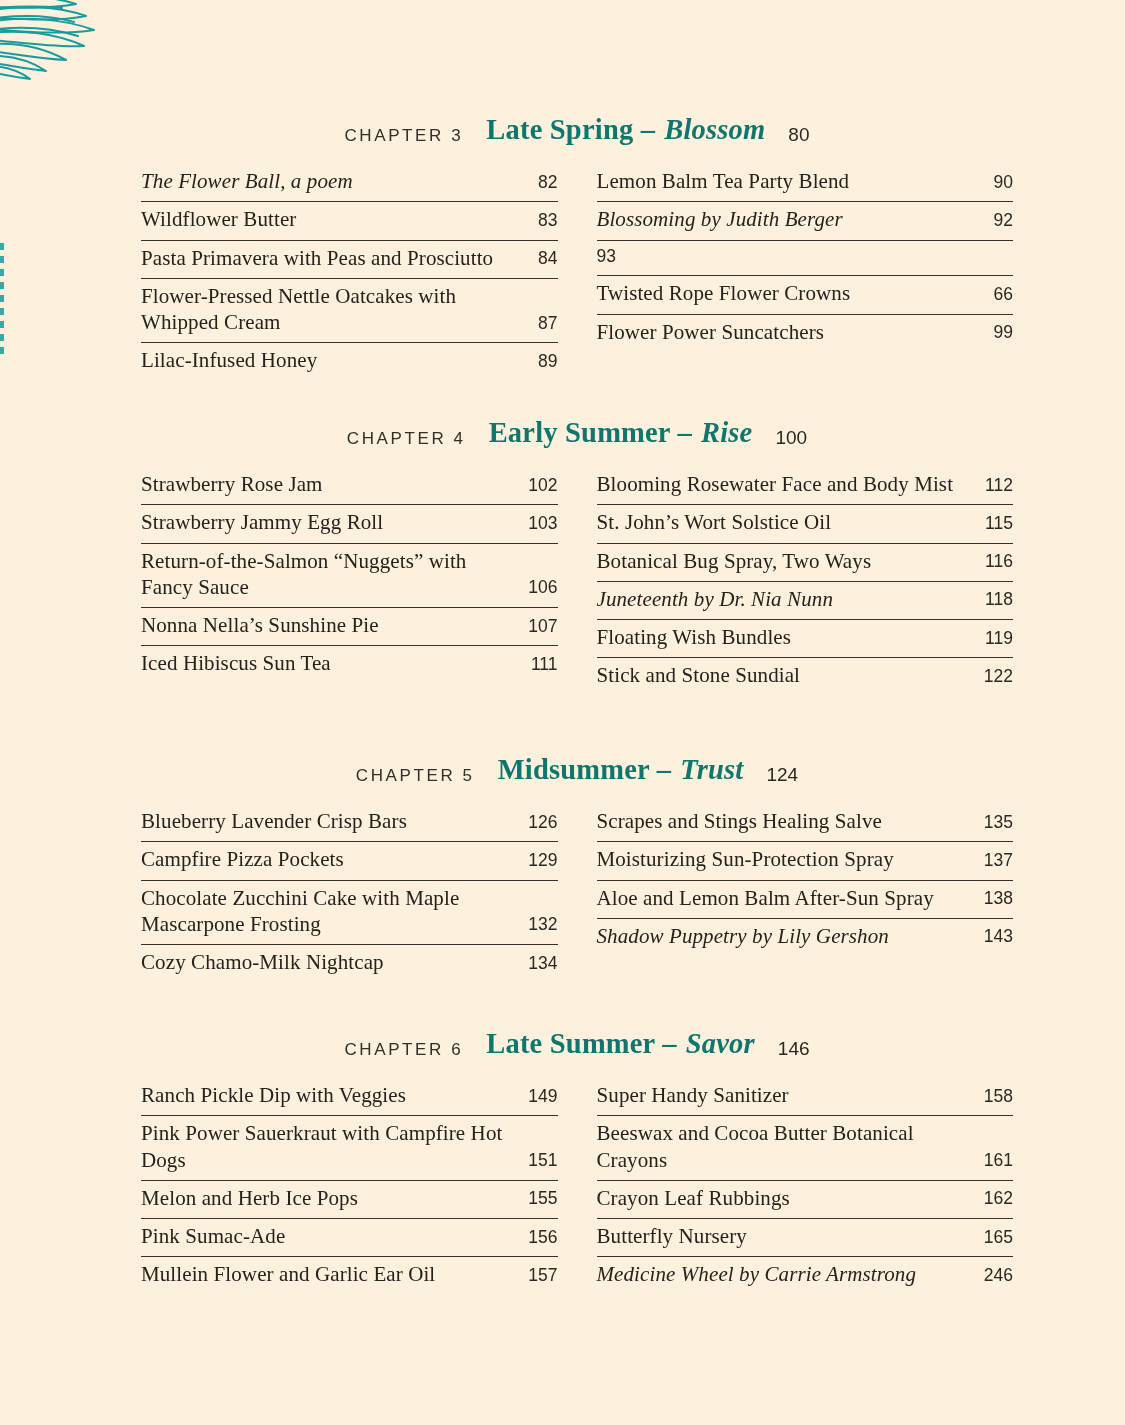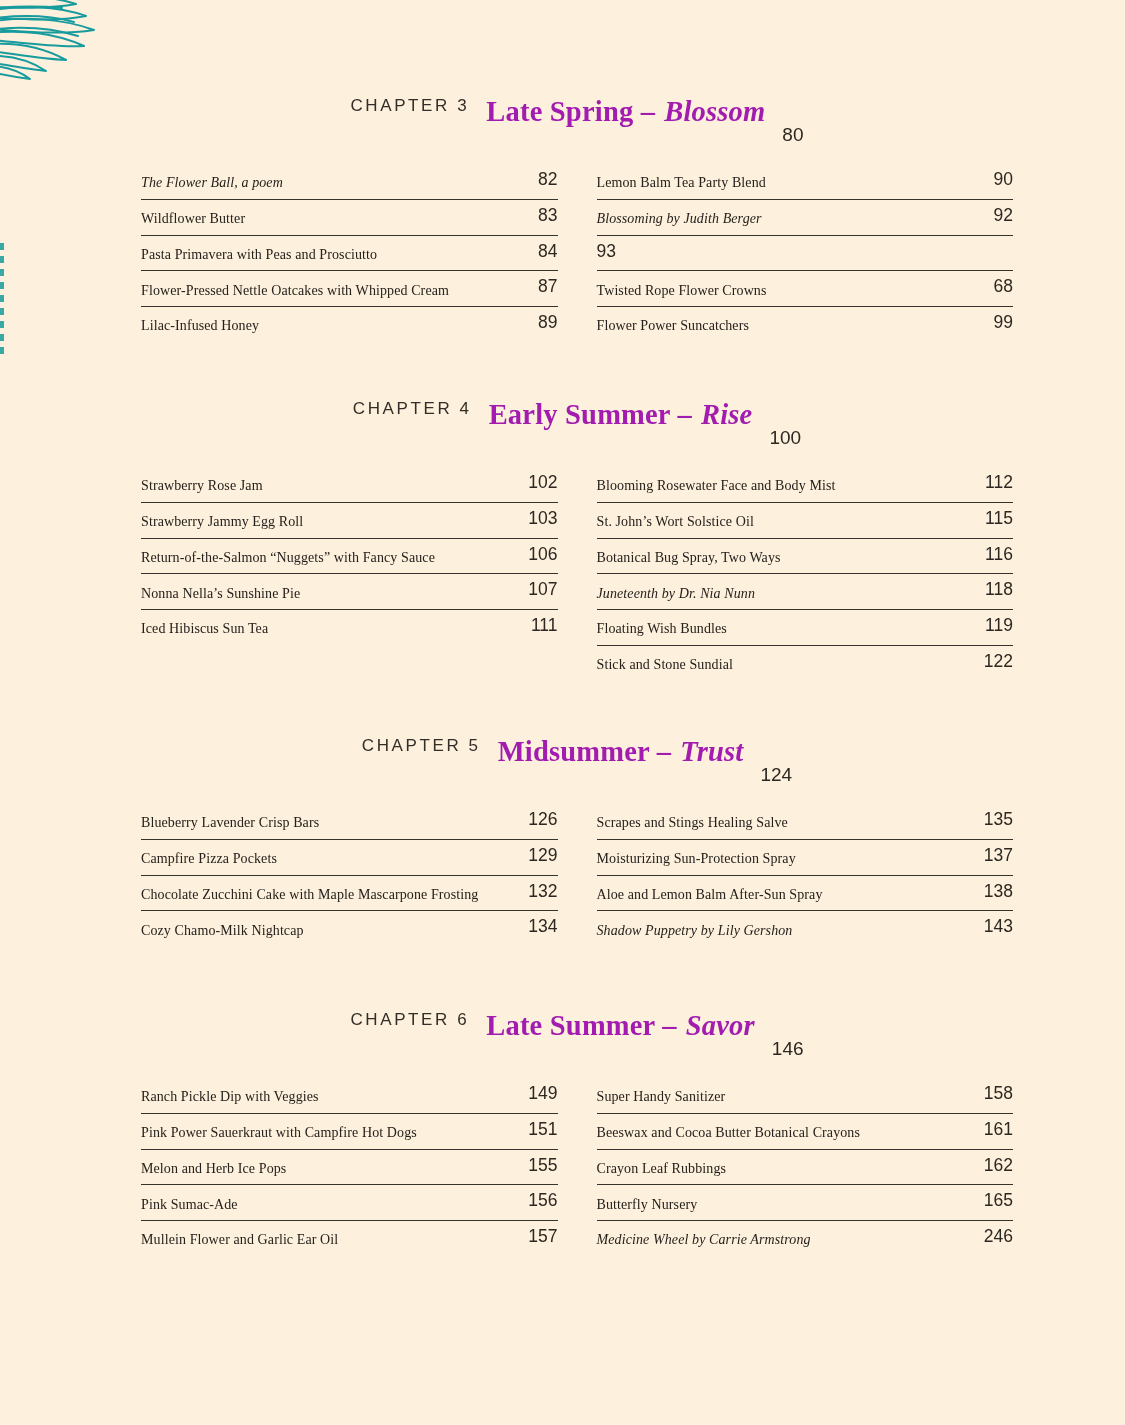--- a/index.html
+++ b/index.html
@@ -11,43 +11,43 @@
   .wing{position:absolute;top:-4px;left:-10px;pointer-events:none;}
   .edge-marks{
     position:absolute;left:0;top:243px;width:4px;height:116px;
     background:repeating-linear-gradient(to bottom,#179b9d 0 7px,transparent 7px 13px);
     opacity:.85;
   }
   .chapter{position:absolute;left:0;width:100%;}
   .s0{top:96px}.s1{top:399px}.s2{top:736px}.s3{top:1010px}
   .chap-head{
     position:relative;left:141px;width:872px;
-    display:flex;justify-content:center;align-items:flex-start;gap:17px;
+    display:flex;justify-content:center;align-items:flex-end;gap:23px;
   }
   .chap-label{
     font-family:"Liberation Sans",sans-serif;font-size:17px;
     letter-spacing:2.6px;color:#332e28;white-space:nowrap;
   }
   .chap-title{
     font-size:28.5px;font-weight:bold;letter-spacing:.2px;
-    display:flex;gap:9px;white-space:nowrap;color:#a21caf;
+    display:flex;gap:9px;white-space:nowrap;color:#0f766e;
   }
   .chap-title i{font-style:italic;}
   .chap-page{font-family:"Liberation Sans",sans-serif;font-size:19px;color:#2c2721;margin-top:28px;}
   .cols{
     position:relative;left:141px;width:872px;margin-top:18px;
     display:flex;gap:39px;
   }
   .col{flex:1;min-width:0;}
   .toc-row{
     display:flex;justify-content:space-between;align-items:flex-end;gap:12px;
     border-bottom:1.6px solid #37322b;padding:4px 0 7px;
   }
   .col .toc-row:last-child{border-bottom:none;}
-  .t{font-size:14px;line-height:1.25;letter-spacing:.1px;color:#25211c;}
+  .t{font-size:21px;line-height:1.25;letter-spacing:.1px;color:#25211c;}
   .t.it{font-style:italic;}
   .p{
     font-family:"Liberation Sans",sans-serif;font-size:17.5px;line-height:1.3;
     padding-bottom:1px;color:#2c2721;white-space:nowrap;text-align:center;
   }
 </style>
 </head>
 <body>
 
 <svg class="wing" width="132" height="92" viewBox="0 0 132 92" fill="none" stroke="#179b9d" stroke-width="2" stroke-linejoin="round" stroke-linecap="round">
@@ -106,21 +106,21 @@
           </div>
           <div class="toc-row">
             <span class="t it">Blossoming by Judith Berger</span>
             <span class="p">92</span>
           </div>
           <div class="toc-row">
             <span class="p">93</span>
           </div>
           <div class="toc-row">
             <span class="t">Twisted Rope Flower Crowns</span>
-            <span class="p">68</span>
+            <span class="p">66</span>
           </div>
           <div class="toc-row">
             <span class="t">Flower Power Suncatchers</span>
             <span class="p">99</span>
           </div>
         </div>
     </div>
   </section>
 
   <section class="chapter s1">

